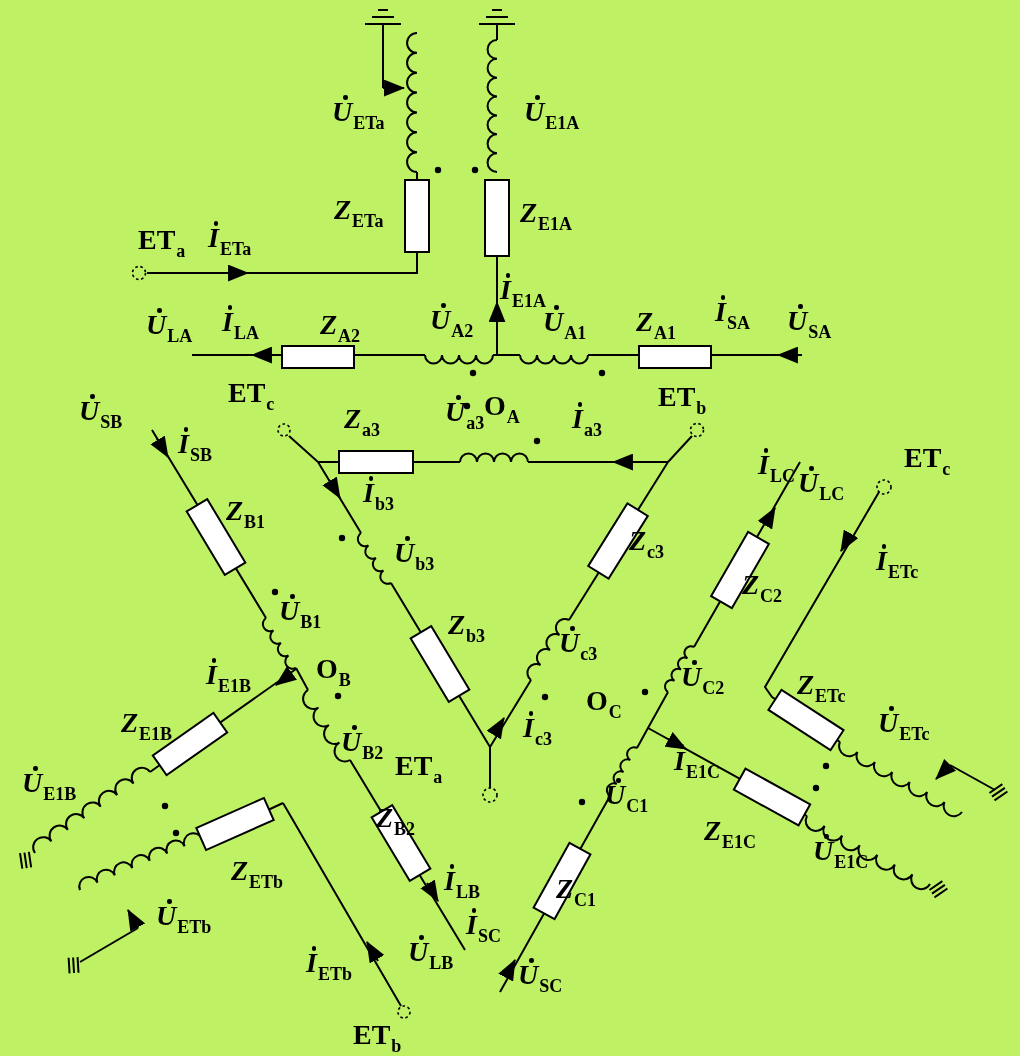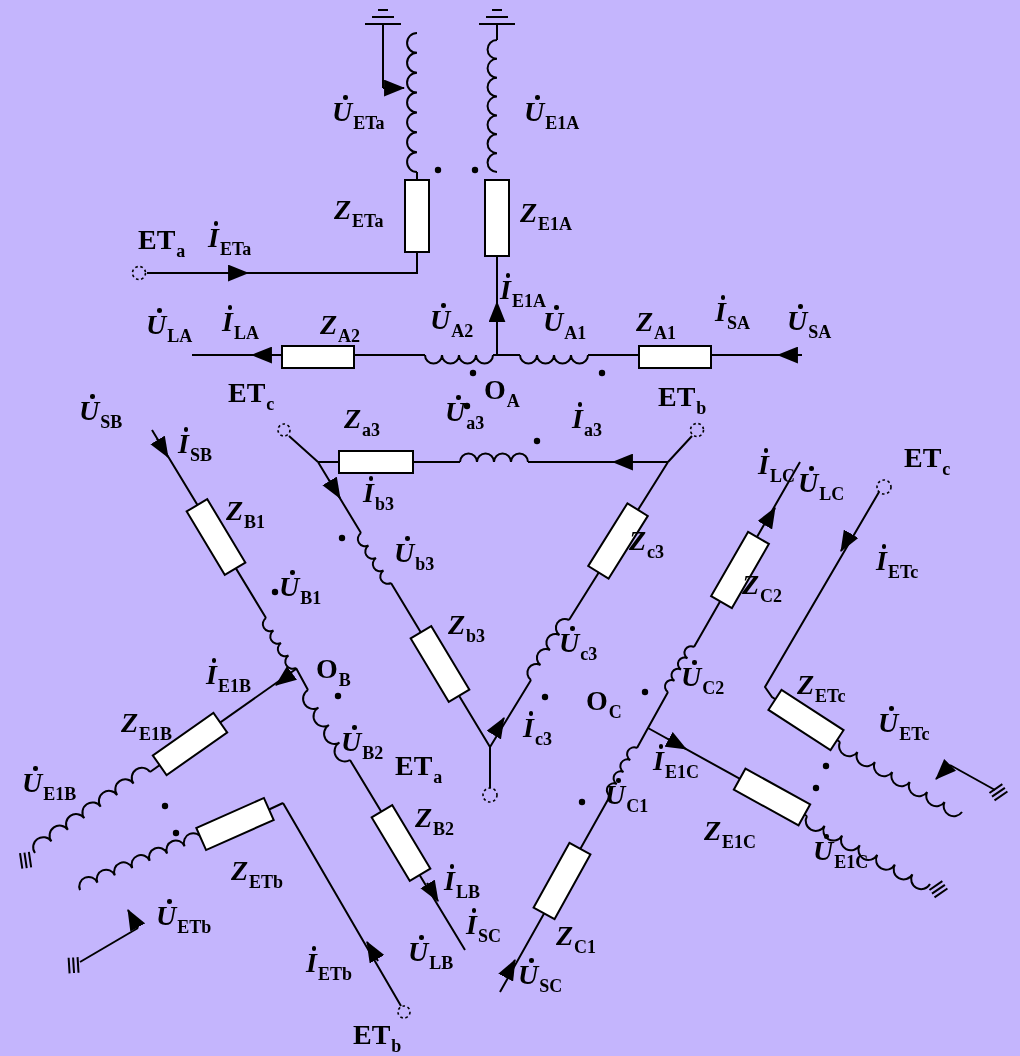--- a/index.html
+++ b/index.html
@@ -1,16 +1,16 @@
 <!DOCTYPE html>
 <html><head>
 <meta charset="utf-8">
 <style>
   html,body{margin:0;padding:0;background:#fff;}
-  #stage{position:relative;width:1020px;height:1056px;background:#c4b5fd;overflow:hidden;
+  #stage{position:relative;width:1020px;height:1056px;background:#bef264;overflow:hidden;
          font-family:"Liberation Serif",serif;color:#000;}
   #stage svg{position:absolute;left:0;top:0;}
   .wire{stroke:#000;stroke-width:2;fill:none;}
   .coil{stroke:#000;stroke-width:2;fill:none;}
   .rbox{fill:#fff;stroke:#000;stroke-width:2;}
   .term{fill:none;stroke:#000;stroke-width:1.6;stroke-dasharray:2.6 2.6;}
   .pdot{fill:#000;stroke:none;}
   .arr{stroke:#000;stroke-width:2;fill:none;}
   .lbl{position:absolute;white-space:nowrap;line-height:1;}
   .sym{font-size:28px;font-weight:bold;font-style:italic;display:inline-block;position:relative;}
@@ -194,62 +194,62 @@
 <div class="lbl ph" style="left:524px;top:98px"><span class="sym">U</span><span class="sub">E1A</span></div>
 <div class="lbl" style="left:334px;top:196px"><span class="sym">Z</span><span class="sub">ETa</span></div>
 <div class="lbl" style="left:520px;top:199px"><span class="sym">Z</span><span class="sub">E1A</span></div>
 <div class="lbl up" style="left:138px;top:226px"><span class="sym">ET</span><span class="sub">a</span></div>
 <div class="lbl ph" style="left:208px;top:224px"><span class="sym">I</span><span class="sub">ETa</span></div>
 <div class="lbl ph" style="left:500px;top:276px"><span class="sym">I</span><span class="sub">E1A</span></div>
 <div class="lbl ph" style="left:146px;top:311px"><span class="sym">U</span><span class="sub">LA</span></div>
 <div class="lbl ph" style="left:222px;top:308px"><span class="sym">I</span><span class="sub">LA</span></div>
 <div class="lbl" style="left:320px;top:311px"><span class="sym">Z</span><span class="sub">A2</span></div>
 <div class="lbl ph" style="left:430px;top:306px"><span class="sym">U</span><span class="sub">A2</span></div>
-<div class="lbl up" style="left:484px;top:376px"><span class="sym">O</span><span class="sub">A</span></div>
+<div class="lbl up" style="left:484px;top:392px"><span class="sym">O</span><span class="sub">A</span></div>
 <div class="lbl ph" style="left:543px;top:308px"><span class="sym">U</span><span class="sub">A1</span></div>
 <div class="lbl" style="left:636px;top:308px"><span class="sym">Z</span><span class="sub">A1</span></div>
 <div class="lbl ph" style="left:715px;top:298px"><span class="sym">I</span><span class="sub">SA</span></div>
 <div class="lbl ph" style="left:787px;top:307px"><span class="sym">U</span><span class="sub">SA</span></div>
 <div class="lbl up" style="left:658px;top:383px"><span class="sym">ET</span><span class="sub">b</span></div>
 <div class="lbl up" style="left:228px;top:379px"><span class="sym">ET</span><span class="sub">c</span></div>
 <div class="lbl" style="left:344px;top:405px"><span class="sym">Z</span><span class="sub">a3</span></div>
 <div class="lbl ph" style="left:445px;top:398px"><span class="sym">U</span><span class="sub">a3</span></div>
 <div class="lbl ph" style="left:572px;top:405px"><span class="sym">I</span><span class="sub">a3</span></div>
 <div class="lbl ph" style="left:363px;top:479px"><span class="sym">I</span><span class="sub">b3</span></div>
 <div class="lbl ph" style="left:394px;top:539px"><span class="sym">U</span><span class="sub">b3</span></div>
 <div class="lbl" style="left:448px;top:611px"><span class="sym">Z</span><span class="sub">b3</span></div>
 <div class="lbl" style="left:629px;top:527px"><span class="sym">Z</span><span class="sub">c3</span></div>
 <div class="lbl ph" style="left:559px;top:629px"><span class="sym">U</span><span class="sub">c3</span></div>
 <div class="lbl ph" style="left:523px;top:714px"><span class="sym">I</span><span class="sub">c3</span></div>
 <div class="lbl up" style="left:395px;top:752px"><span class="sym">ET</span><span class="sub">a</span></div>
 <div class="lbl ph" style="left:79px;top:397px"><span class="sym">U</span><span class="sub">SB</span></div>
 <div class="lbl ph" style="left:178px;top:430px"><span class="sym">I</span><span class="sub">SB</span></div>
 <div class="lbl" style="left:226px;top:497px"><span class="sym">Z</span><span class="sub">B1</span></div>
-<div class="lbl ph" style="left:279px;top:573px"><span class="sym">U</span><span class="sub">B1</span></div>
+<div class="lbl ph" style="left:279px;top:597px"><span class="sym">U</span><span class="sub">B1</span></div>
 <div class="lbl up" style="left:316px;top:655px"><span class="sym">O</span><span class="sub">B</span></div>
 <div class="lbl ph" style="left:206px;top:661px"><span class="sym">I</span><span class="sub">E1B</span></div>
 <div class="lbl ph" style="left:341px;top:728px"><span class="sym">U</span><span class="sub">B2</span></div>
-<div class="lbl" style="left:415px;top:804px"><span class="sym">Z</span><span class="sub">B2</span></div>
+<div class="lbl" style="left:376px;top:804px"><span class="sym">Z</span><span class="sub">B2</span></div>
 <div class="lbl ph" style="left:444px;top:867px"><span class="sym">I</span><span class="sub">LB</span></div>
 <div class="lbl ph" style="left:466px;top:911px"><span class="sym">I</span><span class="sub">SC</span></div>
 <div class="lbl ph" style="left:408px;top:938px"><span class="sym">U</span><span class="sub">LB</span></div>
 <div class="lbl ph" style="left:518px;top:961px"><span class="sym">U</span><span class="sub">SC</span></div>
 <div class="lbl" style="left:121px;top:709px"><span class="sym">Z</span><span class="sub">E1B</span></div>
 <div class="lbl ph" style="left:22px;top:769px"><span class="sym">U</span><span class="sub">E1B</span></div>
 <div class="lbl" style="left:231px;top:857px"><span class="sym">Z</span><span class="sub">ETb</span></div>
 <div class="lbl ph" style="left:156px;top:902px"><span class="sym">U</span><span class="sub">ETb</span></div>
 <div class="lbl ph" style="left:306px;top:949px"><span class="sym">I</span><span class="sub">ETb</span></div>
 <div class="lbl up" style="left:353px;top:1021px"><span class="sym">ET</span><span class="sub">b</span></div>
 <div class="lbl ph" style="left:758px;top:451px"><span class="sym">I</span><span class="sub">LC</span></div>
 <div class="lbl ph" style="left:798px;top:469px"><span class="sym">U</span><span class="sub">LC</span></div>
 <div class="lbl up" style="left:904px;top:444px"><span class="sym">ET</span><span class="sub">c</span></div>
 <div class="lbl ph" style="left:876px;top:547px"><span class="sym">I</span><span class="sub">ETc</span></div>
 <div class="lbl" style="left:742px;top:571px"><span class="sym">Z</span><span class="sub">C2</span></div>
 <div class="lbl ph" style="left:681px;top:663px"><span class="sym">U</span><span class="sub">C2</span></div>
 <div class="lbl up" style="left:586px;top:687px"><span class="sym">O</span><span class="sub">C</span></div>
 <div class="lbl ph" style="left:605px;top:781px"><span class="sym">U</span><span class="sub">C1</span></div>
-<div class="lbl" style="left:556px;top:922px"><span class="sym">Z</span><span class="sub">C1</span></div>
-<div class="lbl ph" style="left:653px;top:747px"><span class="sym">I</span><span class="sub">E1C</span></div>
+<div class="lbl" style="left:556px;top:875px"><span class="sym">Z</span><span class="sub">C1</span></div>
+<div class="lbl ph" style="left:674px;top:747px"><span class="sym">I</span><span class="sub">E1C</span></div>
 <div class="lbl" style="left:704px;top:817px"><span class="sym">Z</span><span class="sub">E1C</span></div>
 <div class="lbl ph" style="left:813px;top:837px"><span class="sym">U</span><span class="sub">E1C</span></div>
 <div class="lbl" style="left:797px;top:671px"><span class="sym">Z</span><span class="sub">ETc</span></div>
 <div class="lbl ph" style="left:878px;top:709px"><span class="sym">U</span><span class="sub">ETc</span></div>
 </div>
 
 </body></html>

